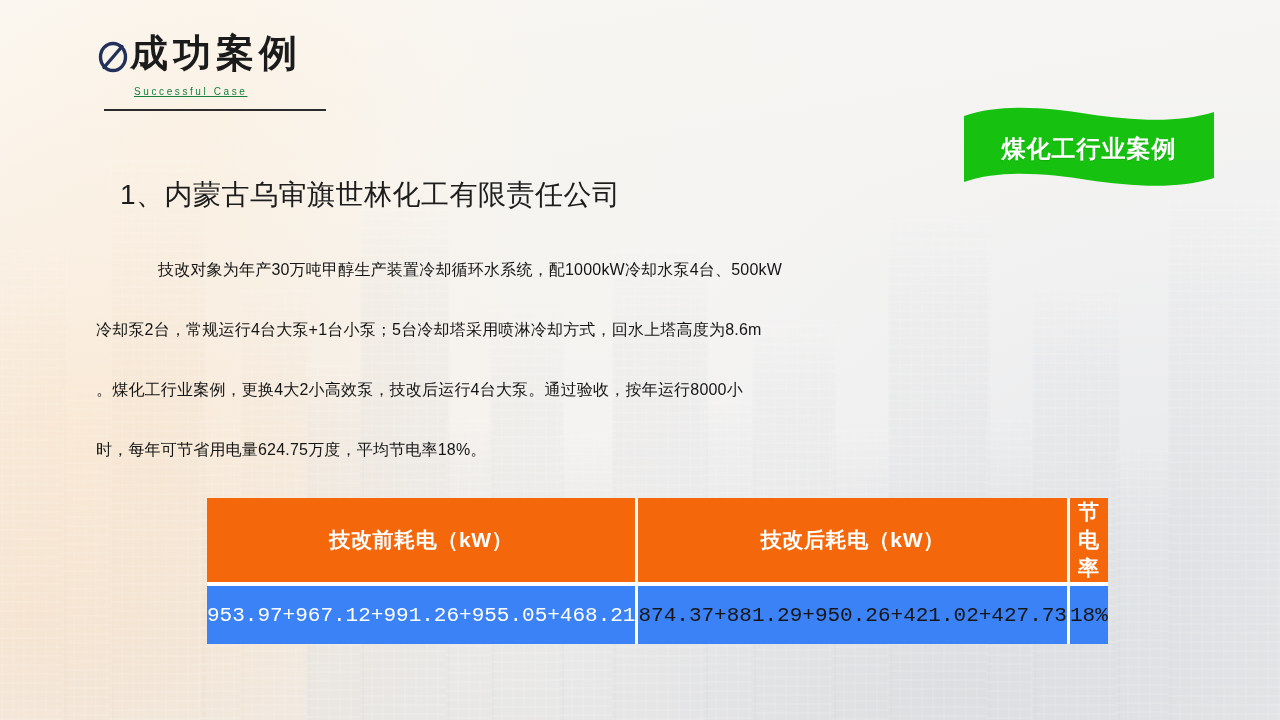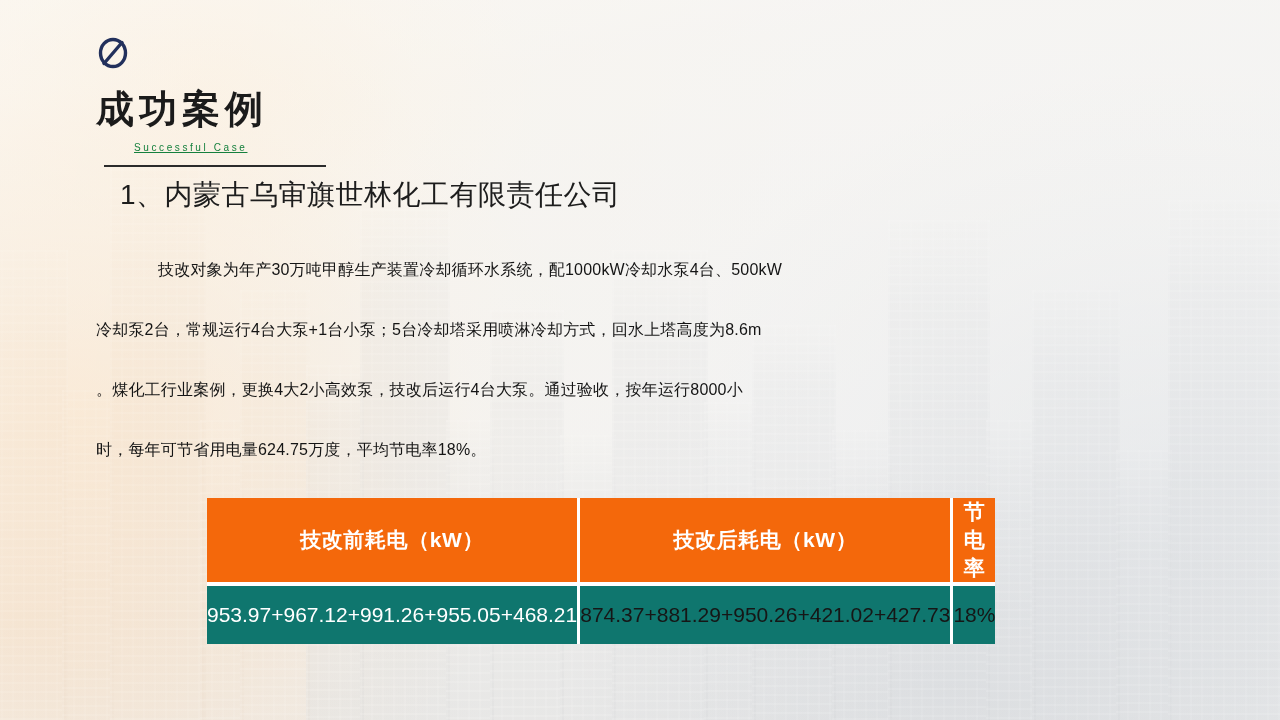--- a/index.html
+++ b/index.html
@@ -74,23 +74,22 @@
 
   
   .header {
     position: absolute;
     left: 96px;
     top: 34px;
     width: 520px;
   }
   .title-row {
     display: flex;
-    align-items: flex-start;
-    gap: 22px;
-    flex-direction: column;
+    align-items: flex-end;
+    gap: 0;
   }
   .brand-icon {
     width: 34px;
     height: 34px;
     flex: 0 0 34px;
     position: relative;
     top: 2px;
   }
   .title-cn {
     font-size: 38px;
@@ -182,25 +181,25 @@
     background: #f4680b;
     color: #ffffff;
     font-size: 21px;
     font-weight: bold;
     letter-spacing: .6px;
     border-right: 3px solid #ffffff;
   }
   .tbl .hdr td:last-child { border-right: none; }
   .tbl .row td {
     height: 58px;
-    background: #0f766e;
+    background: #3b82f6;
     font-size: 21px;
     border-top: 4px solid #ffffff;
     border-right: 3px solid #ffffff;
-    font-family: Liberation Sans, sans-serif;
+    font-family: Liberation Mono, monospace;
     margin-left: 37px;
   }
   .tbl .row td:last-child { border-right: none; }
   .cell-white { color: #ffffff; }
   .cell-dark  { color: #161616; }
 </style>
 </head>
 <body>
 
 <div id="slide">
@@ -238,20 +237,26 @@
           <ellipse cx="17" cy="17" rx="12.5" ry="13.5" fill="none" stroke="#22305c" stroke-width="3.4"></ellipse>
           <line x1="8" y1="27.5" x2="26" y2="6.5" stroke="#22305c" stroke-width="3.4" stroke-linecap="round"></line>
         </svg>
       </span>
       <span class="title-cn">成功案例</span>
     </div>
     <div class="title-en">Successful Case</div>
     <div class="title-rule"></div>
   </div>
 
+  <div class="ribbon">
+    <svg viewBox="0 0 254 86" width="254" height="86" aria-hidden="true">
+      <path d="M2,10 C40,-3 86,2 126,8 C168,14 214,18 252,6 L252,72 C214,84 168,80 126,74 C86,68 40,63 2,76 Z" fill="#16c20f"></path>
+    </svg>
+    <div class="ribbon-label">煤化工行业案例</div>
+  </div>
 
   <div class="lead">1、内蒙古乌审旗世林化工有限责任公司</div>
 
   <div class="para">
     <span class="ln indent">技改对象为年产30万吨甲醇生产装置冷却循环水系统，配1000kW冷却水泵4台、500kW</span>
     <span class="ln">冷却泵2台，常规运行4台大泵+1台小泵；5台冷却塔采用喷淋冷却方式，回水上塔高度为8.6m</span>
     <span class="ln">。煤化工行业案例，更换4大2小高效泵，技改后运行4台大泵。通过验收，按年运行8000小</span>
     <span class="ln">时，每年可节省用电量624.75万度，平均节电率18%。</span>
   </div>
 

